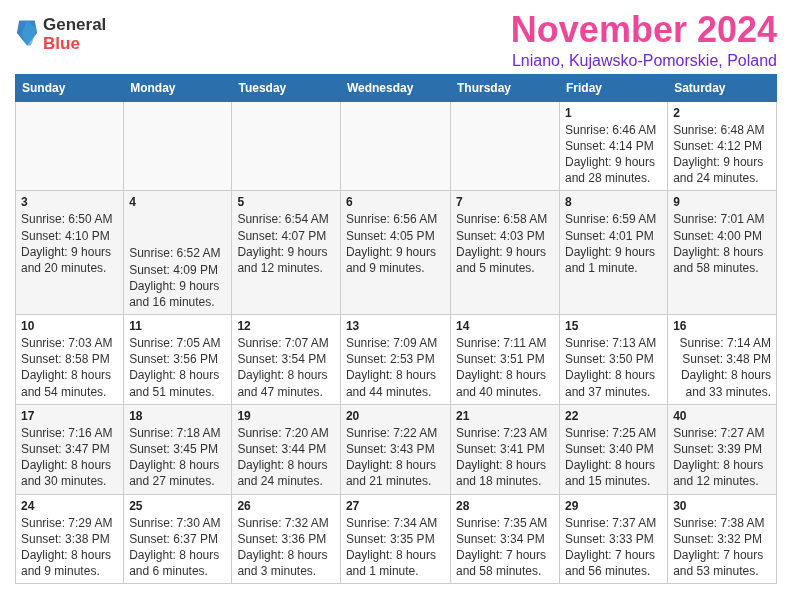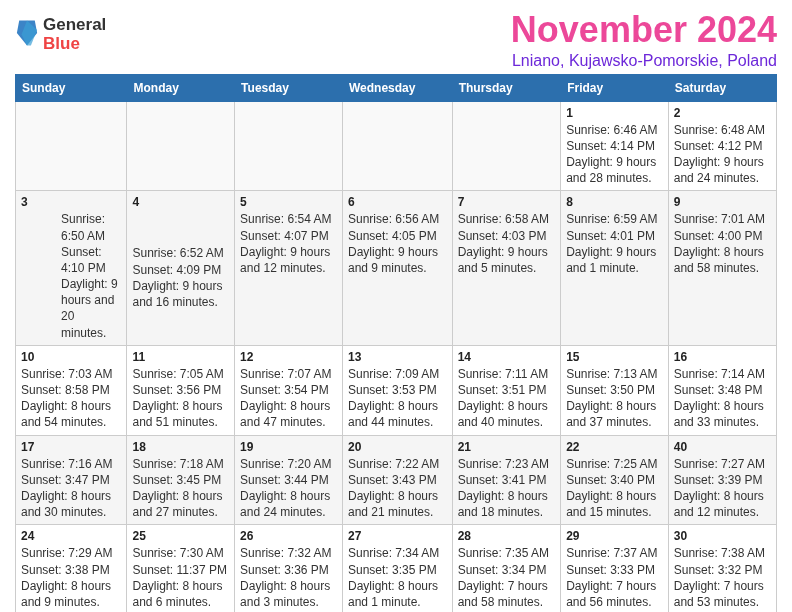--- a/index.html
+++ b/index.html
@@ -145,21 +145,21 @@
         <td>
           <div class="day-num">2</div>
           <div class="day-detail" style="white-space: pre-line;">Sunrise: 6:48 AM
 Sunset: 4:12 PM
 Daylight: 9 hours and 24 minutes.</div>
         </td>
       </tr>
       <tr>
         <td>
           <div class="day-num">3</div>
-          <div class="day-detail" style="white-space: pre-line; margin-left: 40px;">Sunrise: 6:50 AM
+          <div class="day-detail" style="white-space: pre-line;">Sunrise: 6:50 AM
 Sunset: 4:10 PM
 Daylight: 9 hours and 20 minutes.</div>
         </td>
         <td>
           <div class="day-num">4</div>
           <div class="day-detail" style="white-space: pre-line; margin-top: 36px;">Sunrise: 6:52 AM
 Sunset: 4:09 PM
 Daylight: 9 hours and 16 minutes.</div>
         </td>
         <td>
@@ -208,38 +208,38 @@
         </td>
         <td>
           <div class="day-num">12</div>
           <div class="day-detail" style="white-space: pre-line;">Sunrise: 7:07 AM
 Sunset: 3:54 PM
 Daylight: 8 hours and 47 minutes.</div>
         </td>
         <td>
           <div class="day-num">13</div>
           <div class="day-detail" style="white-space: pre-line;">Sunrise: 7:09 AM
-Sunset: 3:53 PM
+Sunset: 2:53 PM
 Daylight: 8 hours and 44 minutes.</div>
         </td>
         <td>
           <div class="day-num">14</div>
           <div class="day-detail" style="white-space: pre-line;">Sunrise: 7:11 AM
 Sunset: 3:51 PM
 Daylight: 8 hours and 40 minutes.</div>
         </td>
         <td>
           <div class="day-num">15</div>
           <div class="day-detail" style="white-space: pre-line;">Sunrise: 7:13 AM
 Sunset: 3:50 PM
 Daylight: 8 hours and 37 minutes.</div>
         </td>
         <td>
           <div class="day-num">16</div>
-          <div class="day-detail" style="white-space: pre-line;">Sunrise: 7:14 AM
+          <div class="day-detail" style="white-space: pre-line; text-align: right;">Sunrise: 7:14 AM
 Sunset: 3:48 PM
 Daylight: 8 hours and 33 minutes.</div>
         </td>
       </tr>
       <tr>
         <td>
           <div class="day-num">17</div>
           <div class="day-detail" style="white-space: pre-line;">Sunrise: 7:16 AM
 Sunset: 3:47 PM
 Daylight: 8 hours and 30 minutes.</div>
@@ -284,21 +284,21 @@
       <tr>
         <td>
           <div class="day-num">24</div>
           <div class="day-detail" style="white-space: pre-line;">Sunrise: 7:29 AM
 Sunset: 3:38 PM
 Daylight: 8 hours and 9 minutes.</div>
         </td>
         <td>
           <div class="day-num">25</div>
           <div class="day-detail" style="white-space: pre-line;">Sunrise: 7:30 AM
-Sunset: 11:37 PM
+Sunset: 6:37 PM
 Daylight: 8 hours and 6 minutes.</div>
         </td>
         <td>
           <div class="day-num">26</div>
           <div class="day-detail" style="white-space: pre-line;">Sunrise: 7:32 AM
 Sunset: 3:36 PM
 Daylight: 8 hours and 3 minutes.</div>
         </td>
         <td>
           <div class="day-num">27</div>

